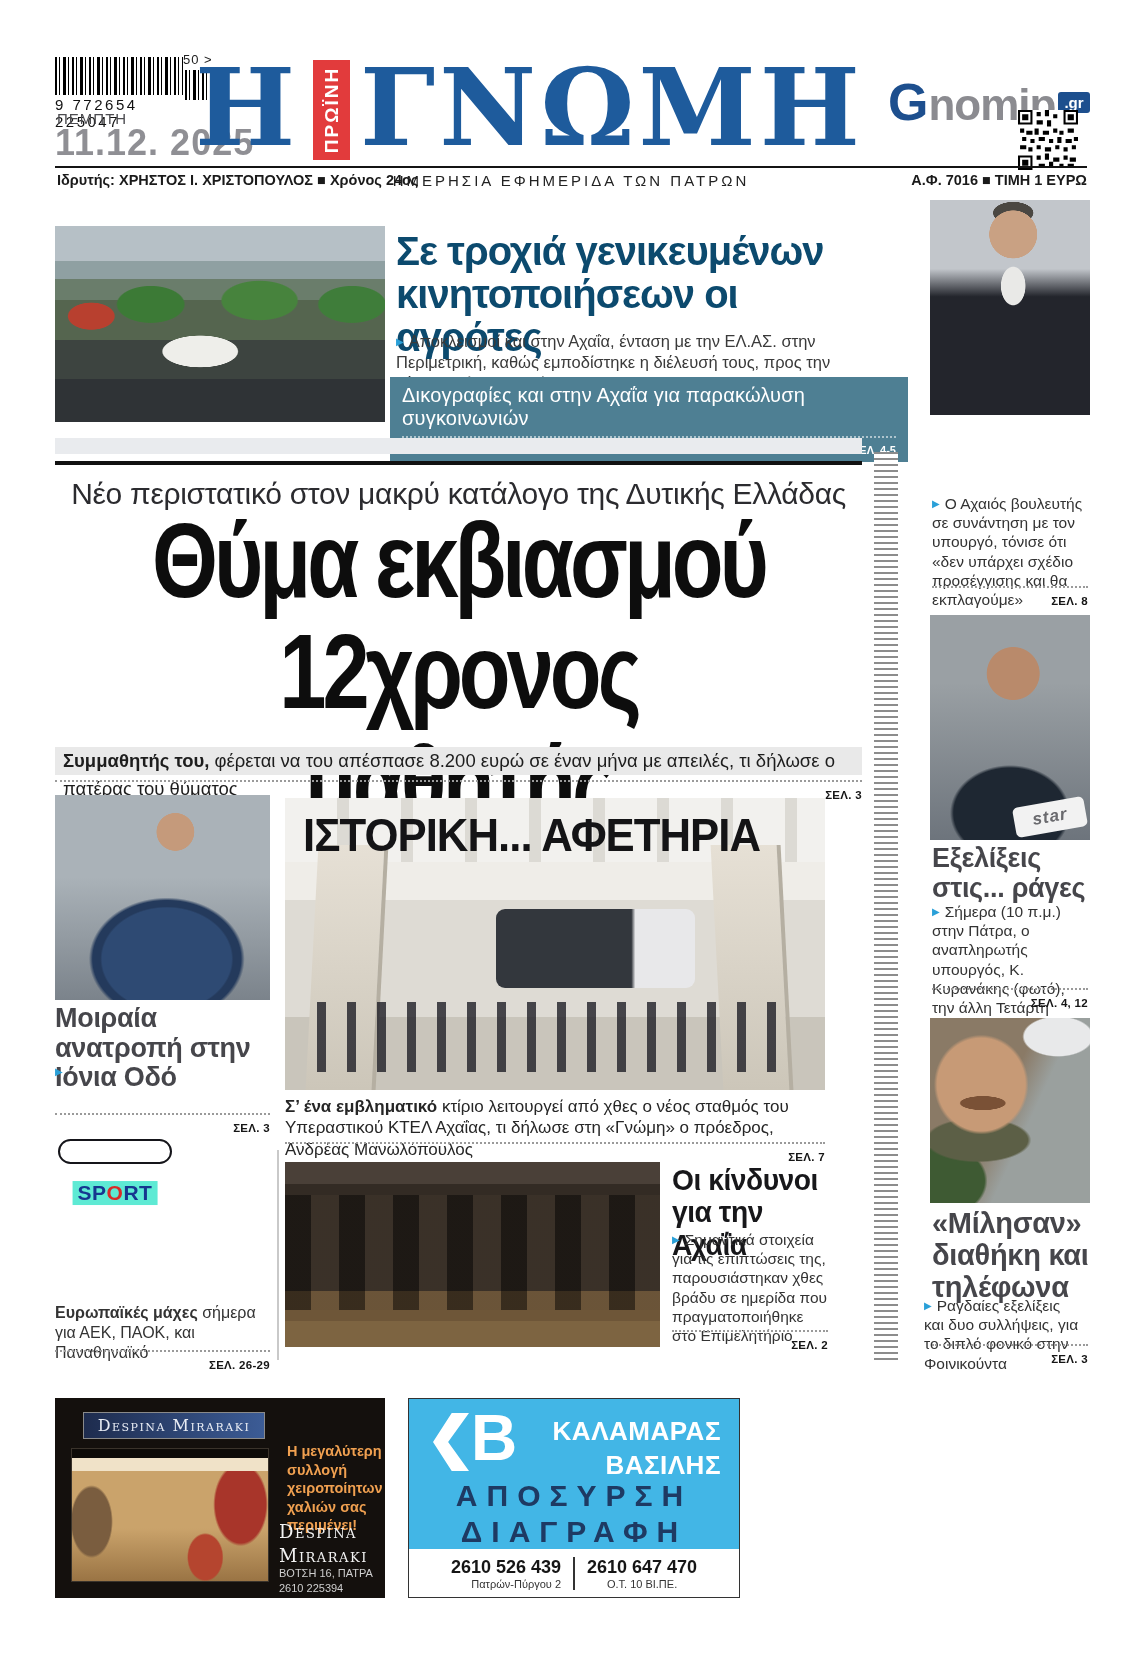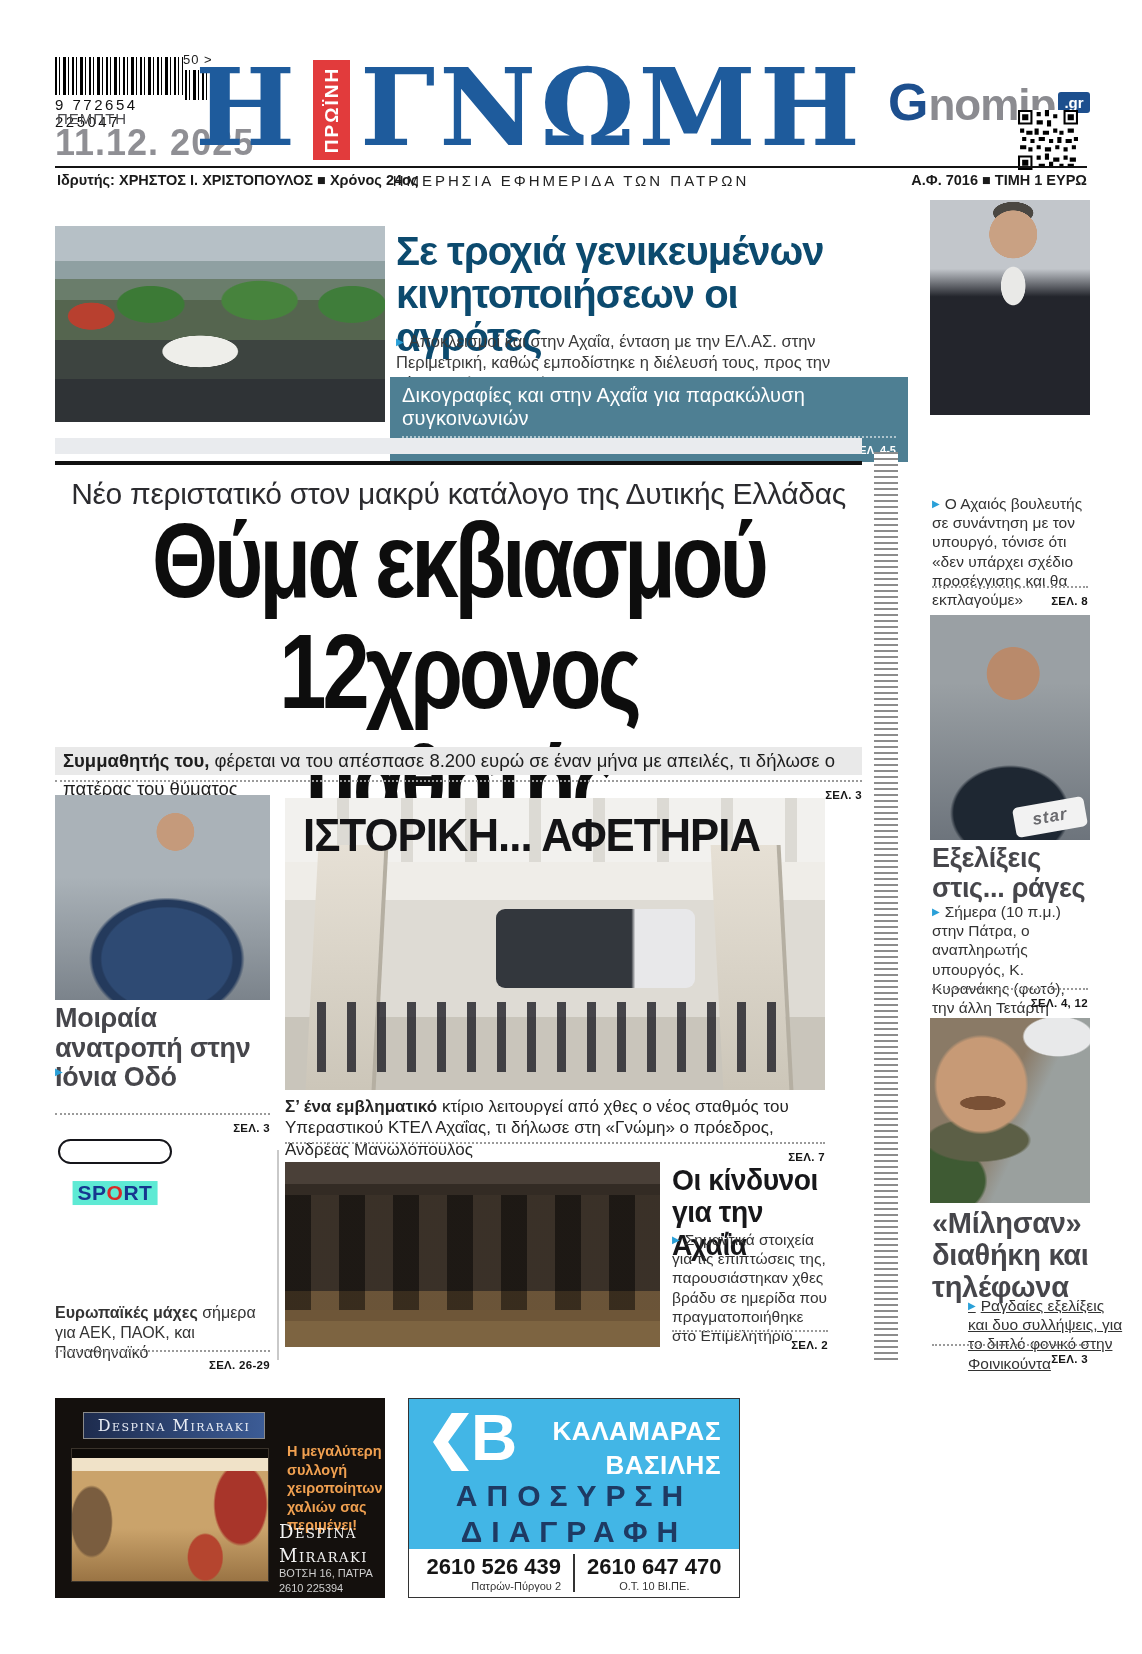--- a/index.html
+++ b/index.html
@@ -119,21 +119,21 @@
   .mir-brand { position:absolute; left:224px; top:122px; width:100px; color:#f2f2f2; font-family:"DejaVu Serif", serif; font-variant:small-caps; font-size:18px; letter-spacing:1.5px; line-height:1.35; }
   .mir-addr { position:absolute; left:224px; top:168px; width:104px; color:#cfcfcf; font-size:11px; line-height:1.35; }
   .ad-kal { background:#42b6e6; border:1px solid #333; }
   .kb-chev { position:absolute; left:24px; top:14px; width:36px; height:58px; background:#fff; clip-path:polygon(100% 0, 52% 0, 0 50%, 52% 100%, 100% 100%, 42% 50%); }
   .kb-b { position:absolute; left:62px; top:2px; font-size:64px; font-weight:bold; color:#fff; }
   .kal-name { position:absolute; right:18px; top:16px; text-align:right; color:#fff; font-weight:bold; font-size:26px; line-height:1.3; letter-spacing:0.5px; }
   .kal-svc { position:absolute; left:0; width:100%; text-align:center; color:#1e3a63; font-weight:bold; font-size:30px; letter-spacing:9px; }
   .kal-bar { position:absolute; left:0; bottom:0; width:100%; height:48px; background:#fff; display:flex; align-items:center; justify-content:center; }
   .kal-grp { padding:0 12px; text-align:center; }
   .kal-grp:first-child { border-right:2px solid #333; text-align:right; }
-  .kal-phone { font-size:22px; font-weight:bold; color:#151515; }
+  .kal-phone { font-size:18px; font-weight:bold; color:#151515; }
   .kal-loc { font-size:11px; color:#333; }
   .ad-kan { background:
     linear-gradient(90deg, #15170f 0 30%, rgba(21,23,15,0) 62%),
     radial-gradient(circle 22px at 66% 30%, #cfc3a0 0 88%, transparent 92%),
     radial-gradient(ellipse 62px 58px at 64% 78%, #1c211a 0 78%, transparent 84%),
     repeating-linear-gradient(90deg, #55644a 0 11px, #3e4a36 11px 19px, #617050 19px 27px); }
   .kan-hl { position:absolute; left:16px; top:12px; width:200px; color:#fff; font-weight:bold; font-size:29px; line-height:1.1; letter-spacing:-0.5px; white-space:pre-line; text-shadow:0 1px 3px rgba(0,0,0,.7); }
   .kan-sum { position:absolute; left:16px; top:142px; width:170px; color:#fff; font-size:13.5px; line-height:1.22; text-shadow:0 1px 2px rgba(0,0,0,.8); }
   .kan-page { position:absolute; left:16px; top:192px; width:168px; border-top:2px dotted rgba(255,255,255,.7); text-align:right; }
   .kan-page span { color:#fff; font-size:11px; font-weight:bold; }
@@ -244,21 +244,21 @@
     <div class="mic"><span>star</span></div>
   </div>
   <div class="abs sec-head" style="left:932px;top:844px;width:160px;font-size:27px;">Εξελίξεις στις... ράγες</div>
   <div class="abs summary" style="left:932px;top:902px;width:158px;">
     <span class="arr"></span><span>Σήμερα (10 π.μ.) στην Πάτρα, ο αναπληρωτής υπουργός, Κ. Κυρανάκης (φωτό), την άλλη Τετάρτη συνάντηση για τον Οδοντωτό</span>
   </div>
   <div class="abs pageline" style="left:932px;top:988px;width:156px;"><span>ΣΕΛ. 4, 12</span></div>
 
   <div class="abs photo ph-mustache" style="left:930px;top:1018px;width:160px;height:185px;"></div>
   <div class="abs sec-head" style="left:932px;top:1208px;width:160px;font-size:29px;">«Μίλησαν» διαθήκη και τηλέφωνα</div>
-  <div class="abs summary" style="left:968px;top:1296px;width:158px;text-decoration:underline;">
+  <div class="abs summary" style="left:924px;top:1296px;width:158px;">
     <span class="arr"></span><span>Ραγδαίες εξελίξεις και δυο συλλήψεις, για το διπλό φονικό στην Φοινικούντα</span>
   </div>
   <div class="abs pageline" style="left:932px;top:1344px;width:156px;"><span>ΣΕΛ. 3</span></div>
 
   <div class="abs ad-mir" style="left:55px;top:1398px;width:330px;height:200px;">
     <div class="mir-sign"><span>Despina Miraraki</span></div>
     <div class="mir-store"></div>
     <div class="mir-tag">Η μεγαλύτερη συλλογή χειροποίητων χαλιών σας περιμένει!</div>
     <div class="mir-brand">Despina Miraraki</div>
     <div class="mir-addr">

